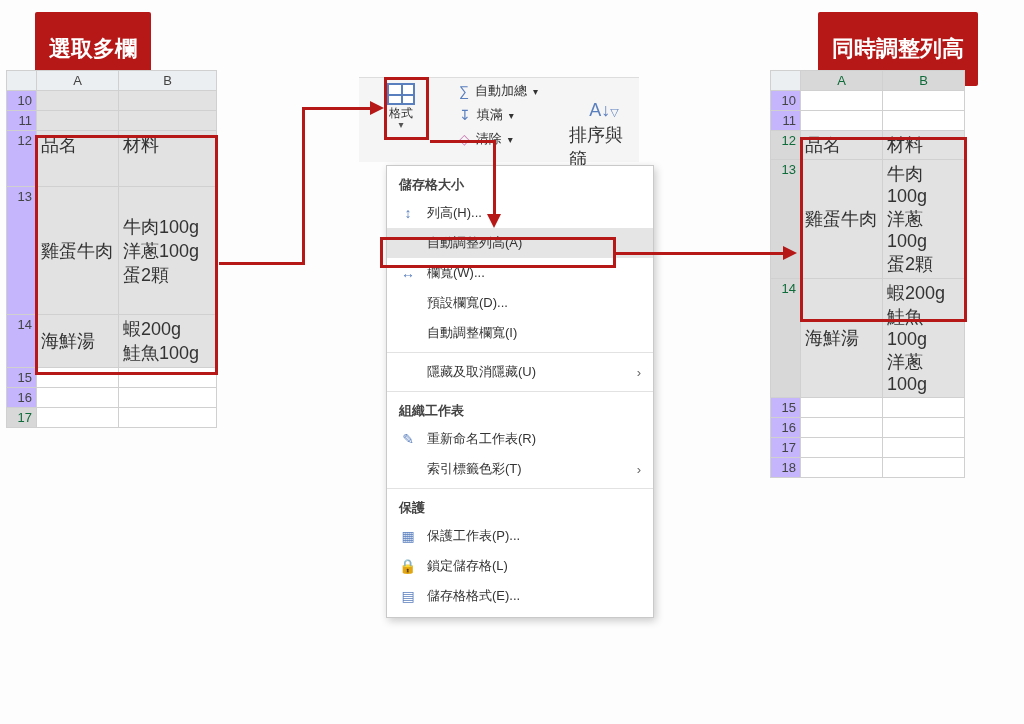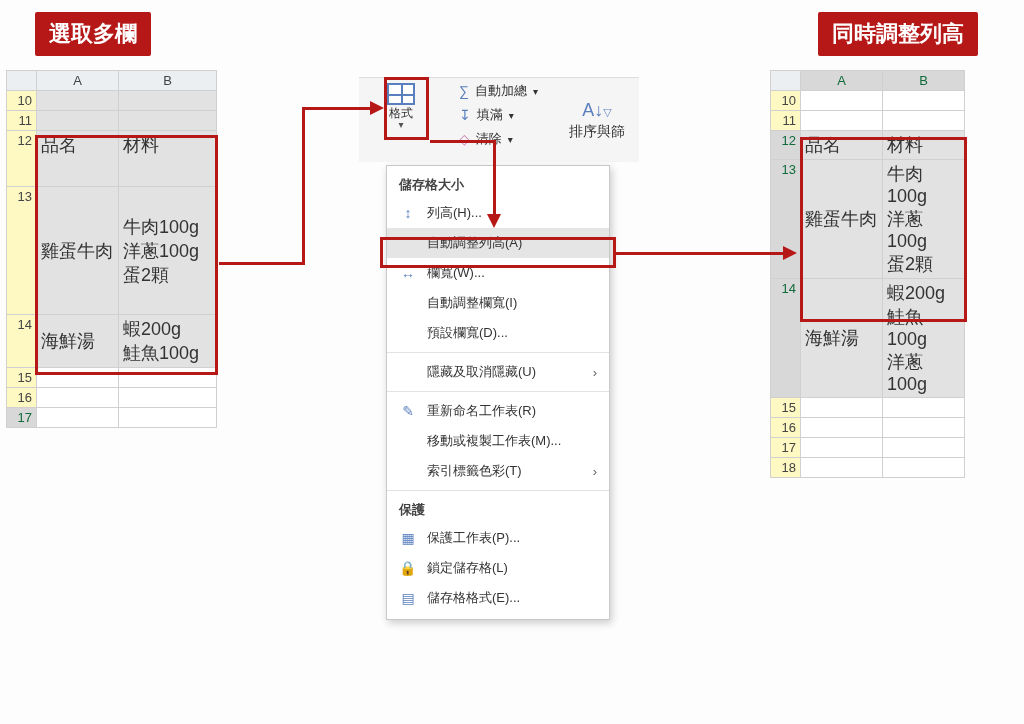--- a/index.html
+++ b/index.html
@@ -13,21 +13,21 @@
     position: relative;
     font-size: 13px;
     color: #333;
   }
   .caption {
     position: absolute;
     background: #b61818;
     color: #fff;
     font-weight: bold;
     font-size: 22px;
-    padding: 7px 14px;
+    padding: 22px 14px;
     border-radius: 2px;
   }
   .panel {
     position: absolute;
     background: #fff;
   }
   
   .sheet {
     border-collapse: collapse;
     table-layout: fixed;
@@ -41,21 +41,21 @@
     white-space: pre-line;
     font-size: 18px;
   }
   .sheet th {
     background: #eceff1;
     color: #444;
     text-align: center;
     font-size: 13px;
   }
   .sheet .rowhdr {
-    background: #fef9c3;
+    background: #c4b5fd;
     text-align: right;
     color: #444;
     font-size: 13px;
     width: 28px;
   }
   .sheet .corner { background: #eceff1; }
   .selcell { background: #e2e2e2; }
   .selhdr { background: #d8d8d8 !important; color: #0f6b3a !important; border-bottom:1px solid #0f6b3a; }
   .selrowhdr { background: #d8d8d8 !important; color: #0f6b3a !important; border-right:1px solid #0f6b3a; }
   .redbox { position:absolute; border:3px solid #b61818; pointer-events:none; }
@@ -93,21 +93,21 @@
   .ribbon .item {
     position:absolute; display:flex; align-items:center; gap:6px;
     font-size:13px; color:#333;
   }
   .ribbon .glyph { color:#5a7fbf; font-size:14px; }
 
   
   .menu {
     position:absolute;
     left: 386px; top: 165px;
-    width: 224px;
+    width: 268px;
     background:#fff;
     border:1px solid #c9c9c9;
     box-shadow: 2px 3px 8px rgba(0,0,0,0.2);
     padding: 4px 0 6px;
   }
   .menu .section {
     padding: 6px 12px 4px;
     font-weight:bold; font-size:13px; color:#444;
   }
   .menu .mi {
@@ -223,61 +223,58 @@
     <span>填滿</span>
     <span style="font-size:10px;">▾</span>
   </div>
   <div class="item" style="left:100px; top:52px;">
     <span class="glyph" style="color:#c97bb5">◇</span>
     <span>清除</span>
     <span style="font-size:10px;">▾</span>
   </div>
   <div class="item" style="left:210px; top:22px; flex-direction:column; gap:2px;">
     <span style="font-size:18px;color:#5a7fbf;">A↓<span style="font-size:11px">▽</span></span>
-    <span style="font-size:14px;">排序與篩</span>
+    <span style="font-size:18px;">排序與篩</span>
   </div>
 </div>
 <div class="redbox" style="left:384px; top:77px; width:45px; height:63px;"></div>
 
 <div class="menu">
   <div class="section">儲存格大小</div>
   <div class="mi">
     <span class="ic">↕</span>
     <span>列高(H)...</span>
   </div>
   <div class="mi highlight">
     <span class="ic"></span>
     <span>自動調整列高(A)</span>
   </div>
   <div class="mi">
     <span class="ic">↔</span>
     <span>欄寬(W)...</span>
   </div>
   <div class="mi">
     <span class="ic"></span>
+    <span>預設欄寬(D)...</span>
+  </div>
+  <div class="mi">
+    <span class="ic"></span>
     <span>自動調整欄寬(I)</span>
-  </div>
-  <div class="mi">
-    <span class="ic"></span>
-    <span>預設欄寬(D)...</span>
   </div>
   <hr>
   <div class="mi">
     <span class="ic"></span>
     <span>隱藏及取消隱藏(U)</span>
     <span class="sub">›</span>
   </div>
   <hr>
+  <div class="section">組織工作表</div>
   <div class="mi">
     <span class="ic">✎</span>
     <span>重新命名工作表(R)</span>
-  </div>
-  <div class="mi">
-    <span class="ic"></span>
-    <span>移動或複製工作表(M)...</span>
   </div>
   <div class="mi">
     <span class="ic"></span>
     <span>索引標籤色彩(T)</span>
     <span class="sub">›</span>
   </div>
   <hr>
   <div class="section">保護</div>
   <div class="mi">
     <span class="ic">▦</span>

